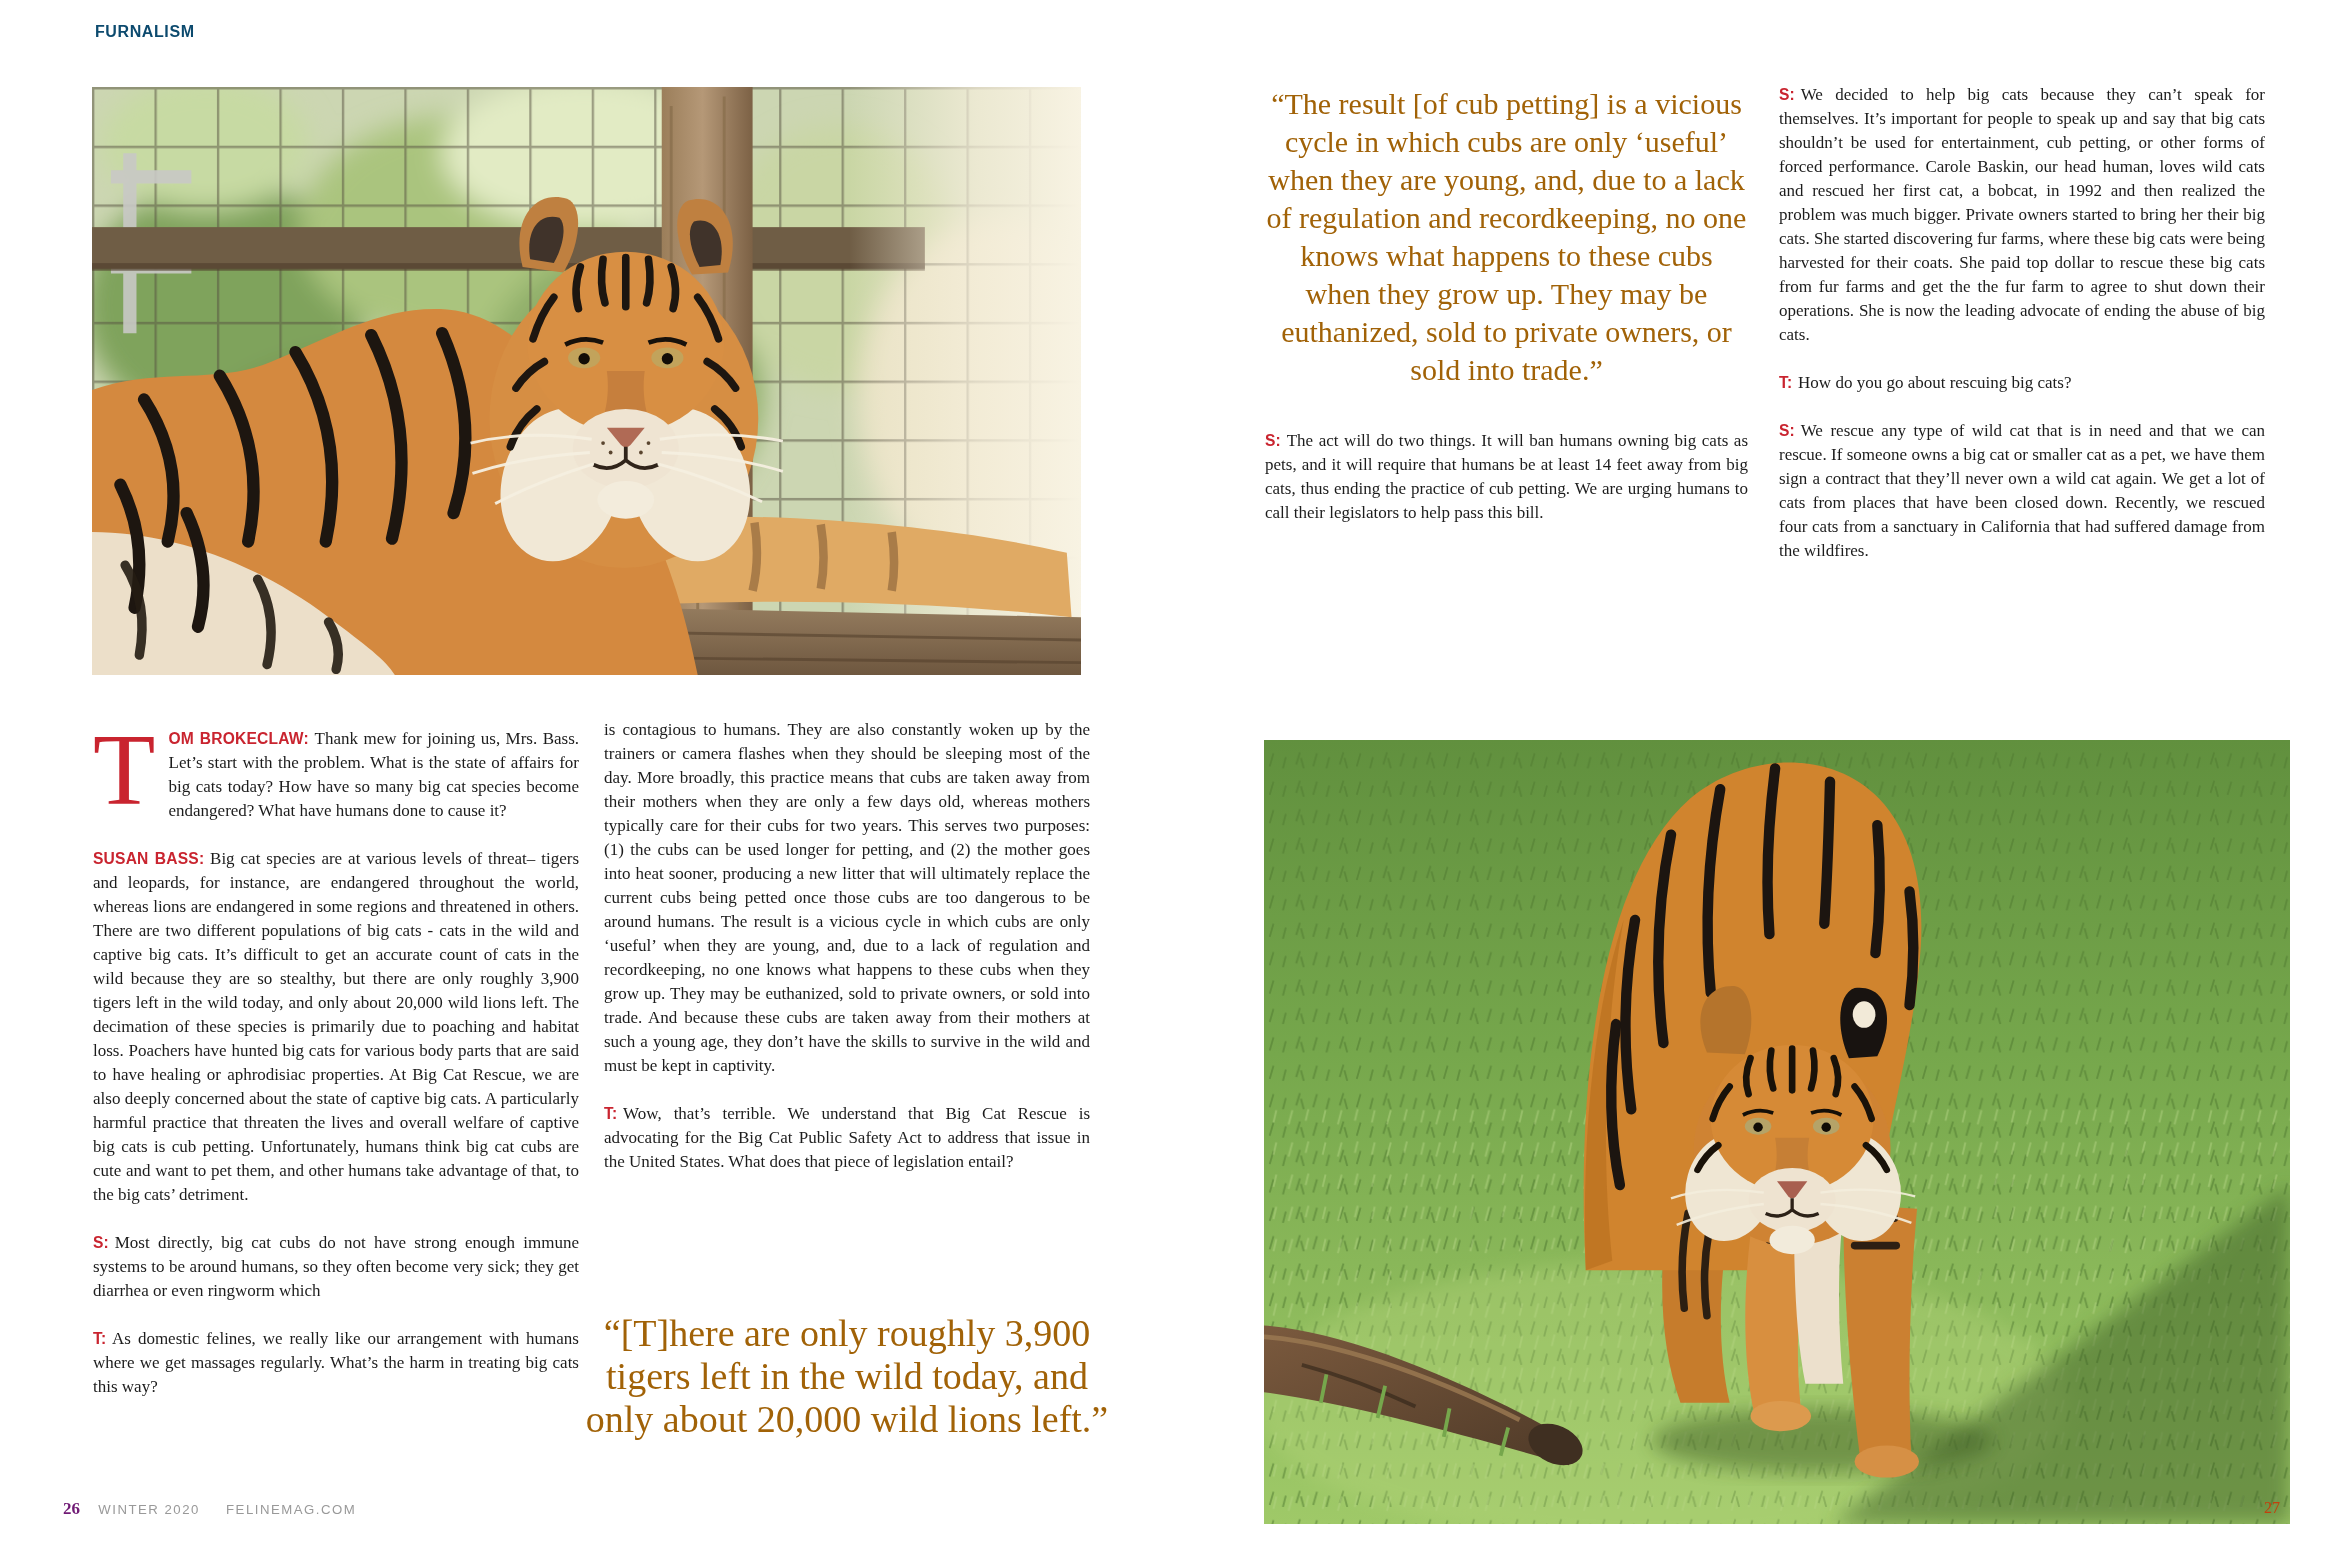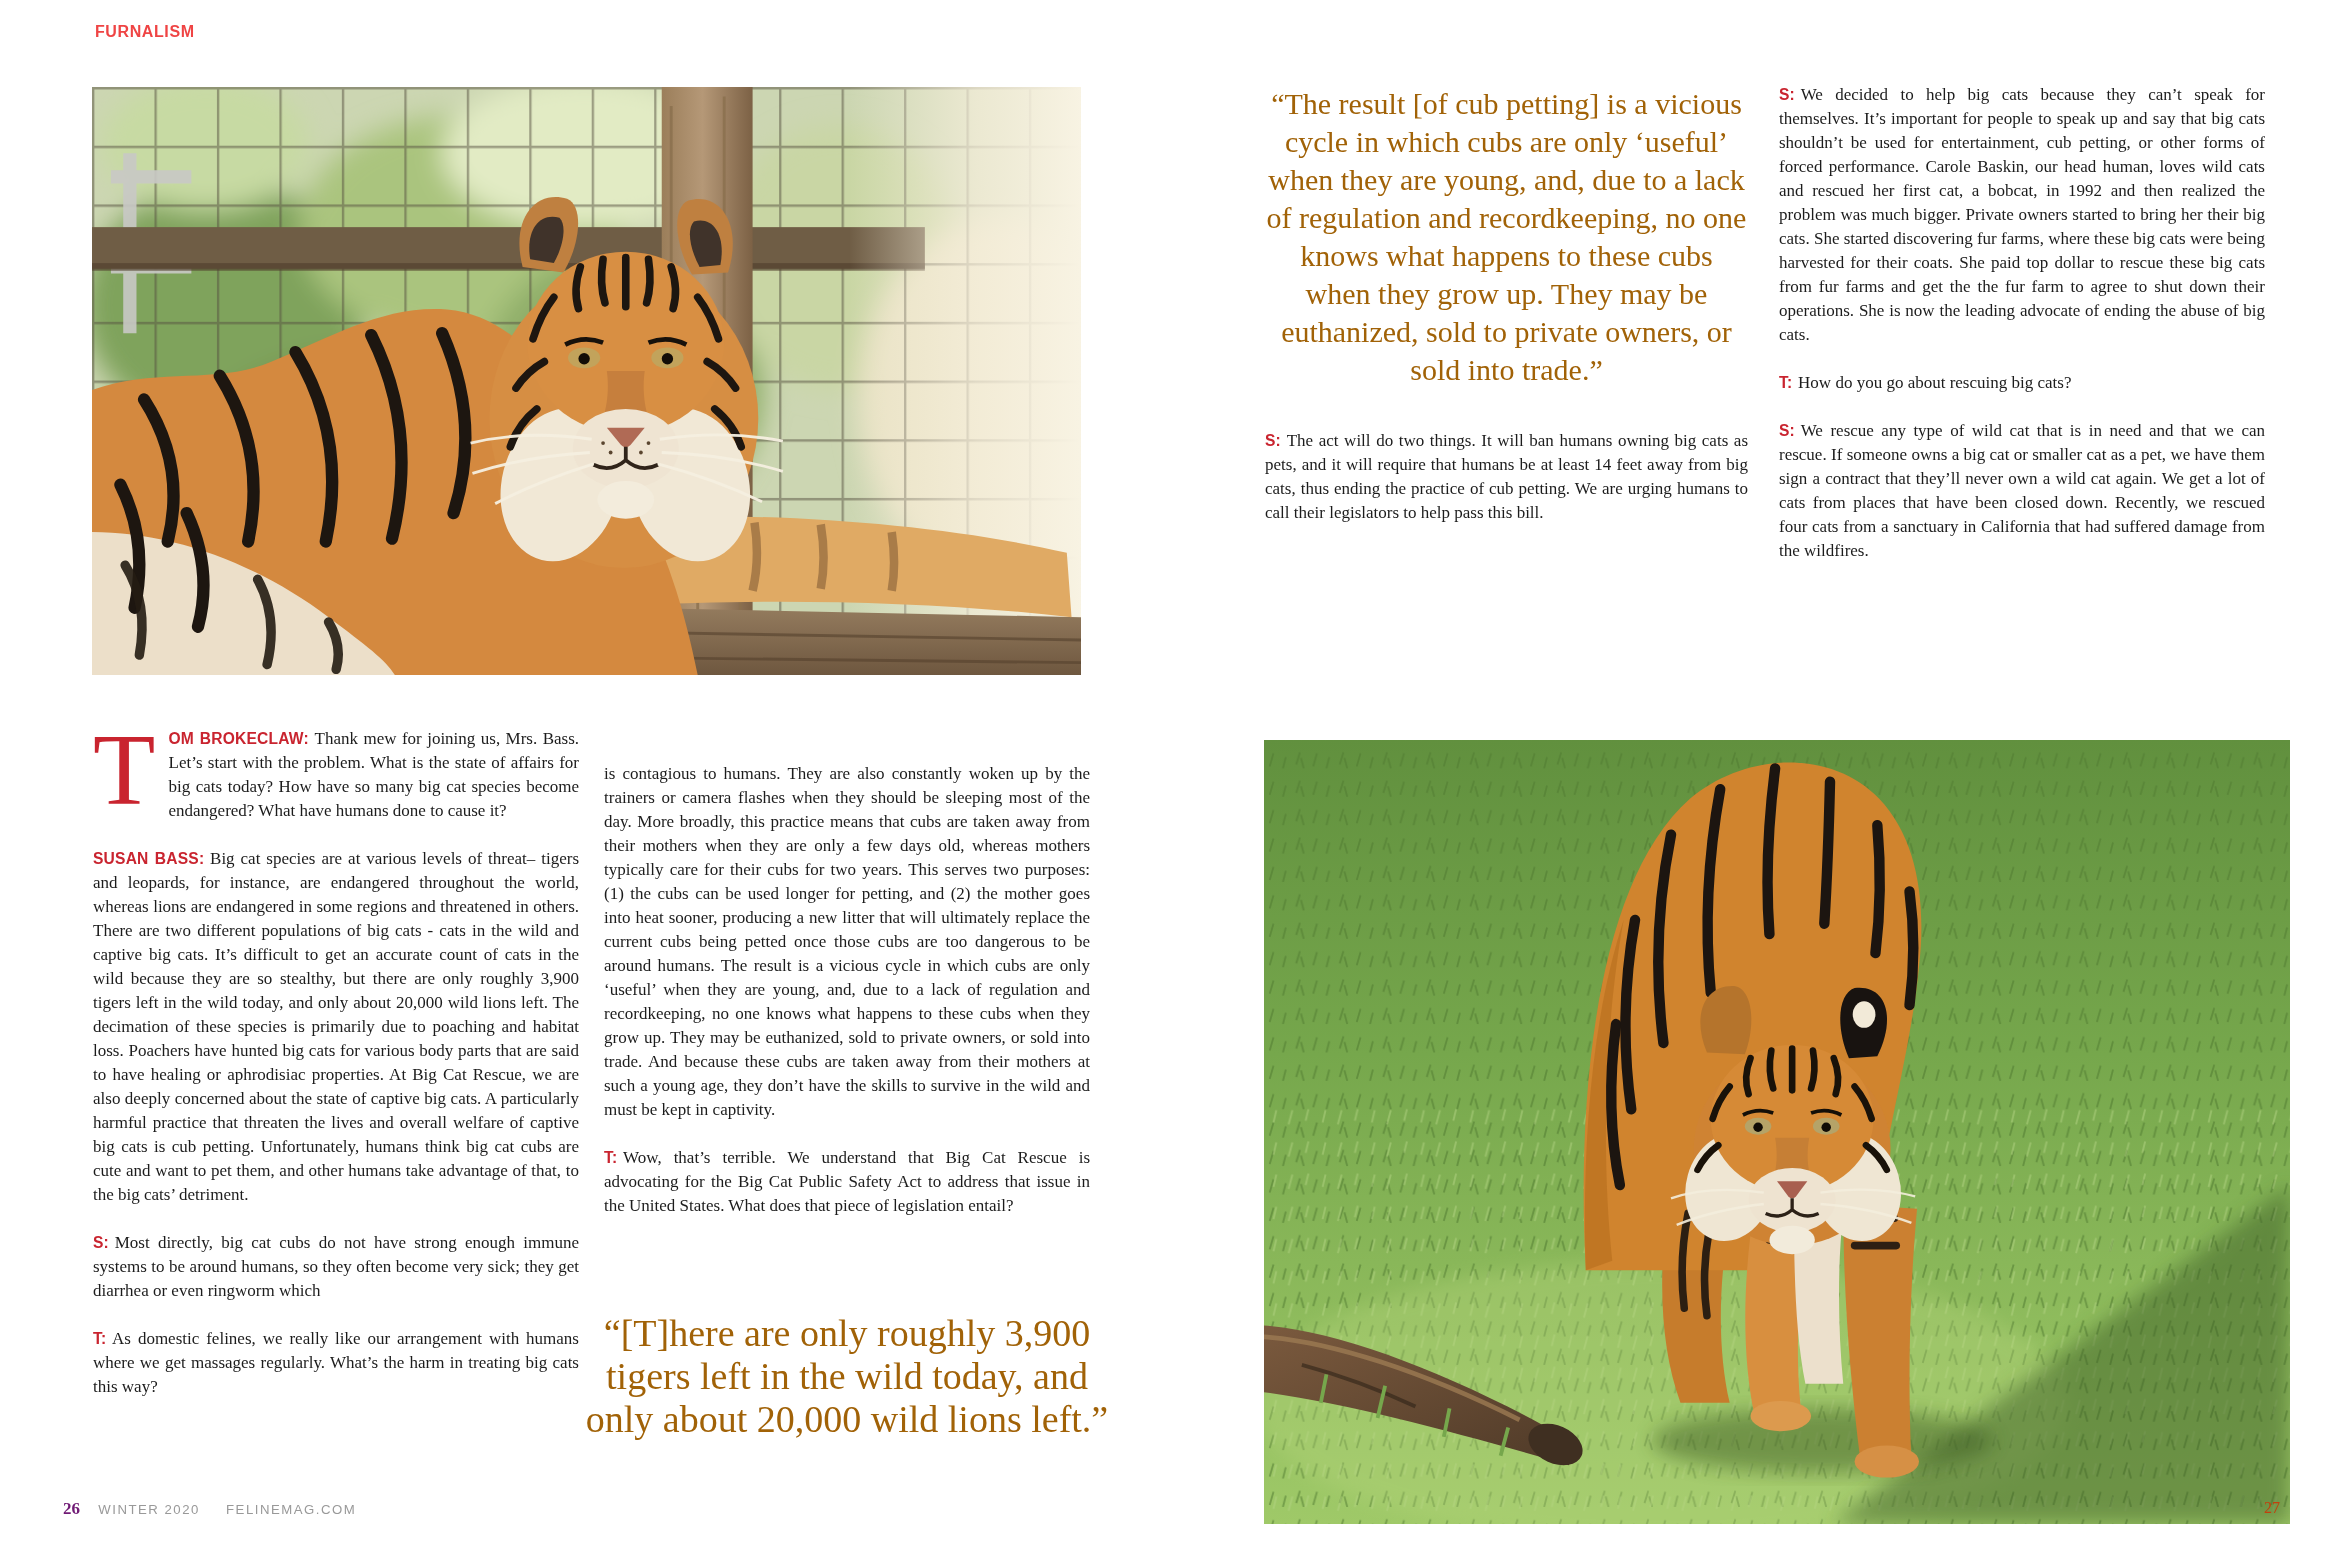--- a/index.html
+++ b/index.html
@@ -1,30 +1,30 @@
 <!DOCTYPE html>
 <html style="font-size:15px"><head>
 <meta charset="utf-8">
 <style>
   html,body{margin:0;padding:0;background:#ffffff;}
   body{position:relative;width:2342px;height:1561px;overflow:hidden;
        font-family:"Liberation Serif",serif;color:#1c1c1c;}
   .abs{position:absolute;}
   
   #kicker{left:95px;top:23px;font-family:"Liberation Sans",sans-serif;
-          font-weight:bold;font-size:16px;letter-spacing:0.6px;color:#ef4444;}
+          font-weight:bold;font-size:16px;letter-spacing:0.6px;color:#0c4a6e;}
   
   .photo{position:absolute;overflow:hidden;background:#cdd5b3;}
   #photo1{left:92px;top:87px;width:989px;height:588px;}
   #photo2{left:1264px;top:740px;width:1026px;height:784px;}
   .photo svg{display:block;width:100%;height:100%;}
   
   .col{position:absolute;text-align:justify;font-size:17px;line-height:24px;}
   #col1{left:93px;top:727px;width:486px;}
-  #col2{left:604px;top:762px;width:486px;}
+  #col2{left:604px;top:718px;width:486px;}
   #col3{left:1265px;top:57px;width:483px;}
   #col4{left:1779px;top:83px;width:486px;}
   .para{margin:0 0 24px 0;}
   .spk{font-family:"Liberation Sans",sans-serif;font-weight:bold;font-size:15.6px;
        color:#c9242f;letter-spacing:0.2px;margin-right:5.7px;}
   .dropcap{float:left;color:#c9242f;font-size:102px;line-height:.72;
            margin:5.7px 13.2px 0 0;font-family:"Liberation Serif",serif;}
   
   .pullquote{font-family:"Liberation Serif",serif;text-align:center;color:#a16207;}
   #pq1{margin:28px 0 40px 0;font-size:30px;line-height:38px;}

